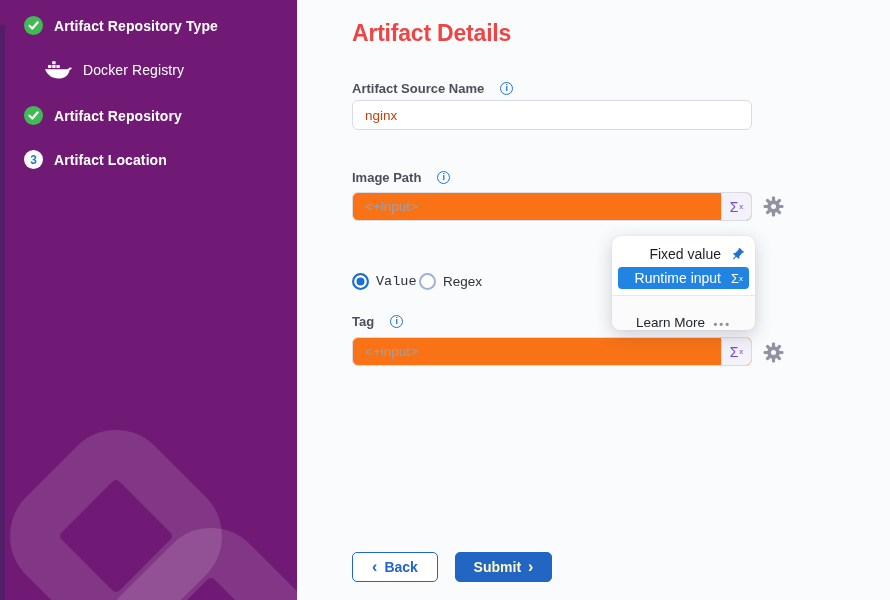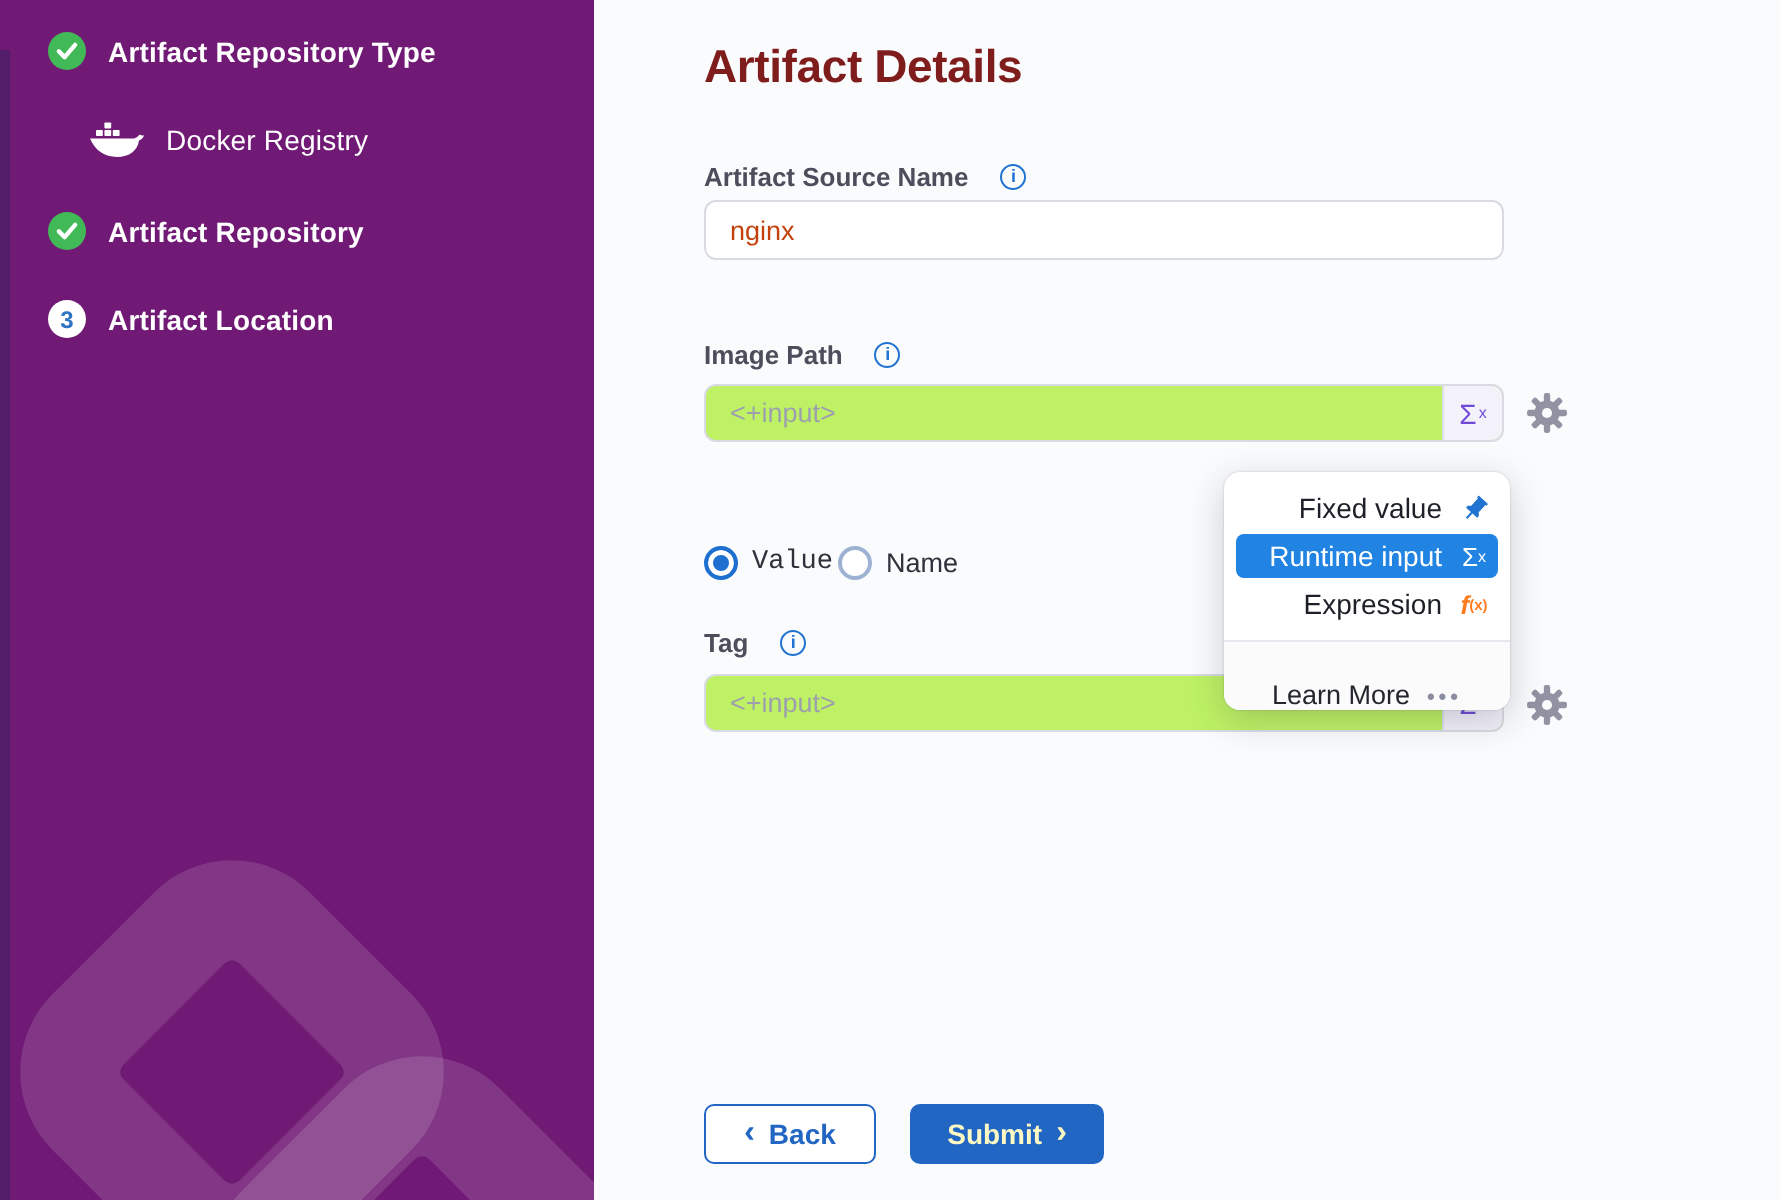--- a/index.html
+++ b/index.html
@@ -21,39 +21,39 @@
   .step-sub { left:44px; }
   .step-sub .label { font-weight:500; }
   .badge {
     width:19px; height:19px; border-radius:50%; flex:0 0 19px;
     display:flex; align-items:center; justify-content:center;
   }
   .badge-done { background:#42b957; }
   .badge-num  { background:#ffffff; color:#2e73c4; font-size:12px; font-weight:700; }
 
   
-  .page-title { left:352px; top:20px; font-size:23px; font-weight:700; color:#7f1d1d; letter-spacing:-0.2px; }
+  .page-title { left:352px; top:20px; font-size:23px; font-weight:700; color:#ef4444; letter-spacing:-0.2px; }
 
   .field-label { font-size:13px; font-weight:700; color:#4c4e5c; display:flex; align-items:center; gap:16px; }
   .info-icon {
     width:13px; height:13px; border-radius:50%; border:1.2px solid #2173d1;
     color:#2173d1; font-size:9px; font-weight:700; line-height:1;
     display:inline-flex; align-items:center; justify-content:center; font-style:normal;
   }
 
   .text-input {
     width:400px; height:30px; border:1px solid #d9dbe3; border-radius:6px;
     background:#fff; padding:0 12px; font-size:13.5px; color:#c2410c;
     font-family:"Liberation Sans","DejaVu Sans",sans-serif; outline:none;
   }
   .text-input::placeholder { color:#9d9fae; }
 
   .rt-wrapper {
     width:400px; height:29px; border:1px solid #d9dbe3; border-radius:6px;
-    background:#bef264; display:flex; overflow:hidden;
+    background:#f97316; display:flex; overflow:hidden;
   }
   .rt-wrapper input {
     flex:1; border:none; background:transparent; padding:0 12px;
     font-size:13.5px; color:#23252f; outline:none;
     font-family:"Liberation Sans","DejaVu Sans",sans-serif;
   }
   .rt-wrapper input::placeholder { color:#9d9fae; }
   .rt-chip {
     width:30px; border-left:1px solid #dddee6; background:#f3f1fa;
     display:flex; align-items:center; justify-content:center;
@@ -181,21 +181,21 @@
   </g>
   <circle cx="10" cy="10" r="2.4" fill="#fafbfd"></circle>
 </svg>
 
 <div class="radio-row" style="left:352px; top:273px;font-family:Liberation Mono, monospace;">
   <span class="radio-outer radio-on"></span>
   <span class="radio-label">Value</span>
 </div>
 <div class="radio-row" style="left:419px; top:273px;">
   <span class="radio-outer radio-off"></span>
-  <span class="radio-label">Name</span>
+  <span class="radio-label">Regex</span>
 </div>
 
 <div class="abs field-label" style="left:352px; top:314px;">
   <span>Tag</span>
   <span class="info-icon">i</span>
 </div>
 <div class="abs rt-wrapper" style="left:352px; top:337px;">
   <input type="text" placeholder="&lt;+input&gt;" style="">
   <div class="rt-chip">
     <span>Σ</span>
@@ -222,27 +222,20 @@
       </svg>
     </span>
   </div>
   <div class="menu-item menu-item-selected">
     <span>Runtime input</span>
     <span class="mi-icon sigma-white">
       <span>Σ</span>
         <sup>x</sup>
     </span>
   </div>
-  <div class="menu-item">
-    <span>Expression</span>
-    <span class="mi-icon fx">
-      <span>f</span>
-        <sub>(x)</sub>
-    </span>
-  </div>
   <div class="menu-divider"></div>
   <div class="menu-footer">
     <span>Learn More</span>
     <span class="ellipsis">•••</span>
   </div>
 </div>
 
 <div class="abs btn btn-back">
   <span class="chev">‹</span>
   <span>Back</span>

